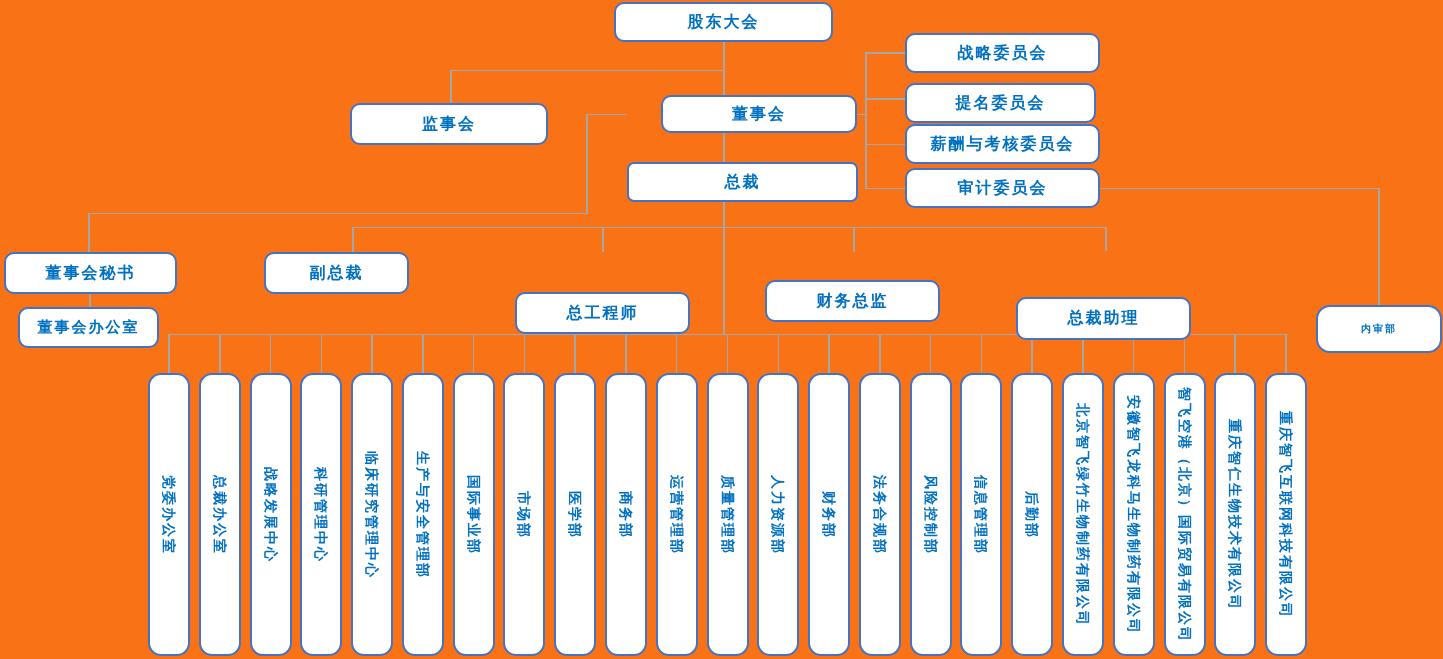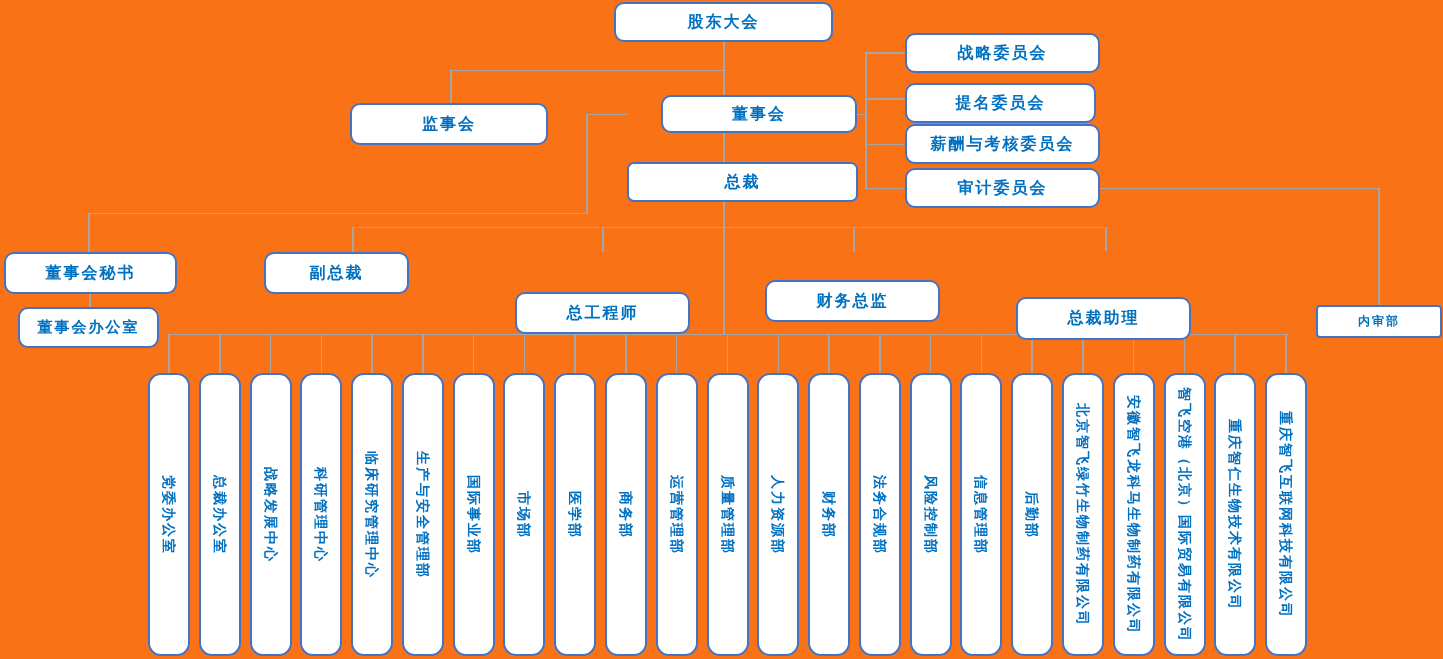--- a/index.html
+++ b/index.html
@@ -25,21 +25,21 @@
   #n-shareholders{left:614px;top:2px;width:219px;height:40px;}
   #n-supervisory{left:350px;top:103px;width:198px;height:42px;}
   #n-board{left:661px;top:95px;width:196px;height:38px;}
   #n-president{left:627px;top:162px;width:231px;height:40px;border-radius:7px;}
   #n-secretary{left:4px;top:252px;width:173px;height:42px;}
   #n-boardoffice{left:18px;top:307px;width:141px;height:41px;font-size:15px;}
   #n-vp{left:264px;top:252px;width:145px;height:42px;}
   #n-chiefeng{left:515px;top:252px;width:175px;height:42px;margin-top:40px;}
   #n-cfo{left:765px;top:252px;width:175px;height:42px;margin-top:28px;}
   #n-passist{left:1016px;top:251px;width:175px;height:43px;margin-top:46px;}
-  #n-audit{left:1316px;top:305px;width:126px;height:33px;font-size:12px;border-radius:4px;}
+  #n-audit{left:1316px;top:305px;width:126px;height:48px;font-size:10px;border-radius:14px;}
 </style>
 </head>
 <body>
 
 <div class="stage" id="stage">
   <div class="box" id="n-shareholders">股东大会</div>
   <div class="box" id="n-supervisory">监事会</div>
   <div class="box" id="n-board">董事会</div>
   <div class="box" id="n-president">总裁</div>
   <div class="box" id="n-secretary">董事会秘书</div>

